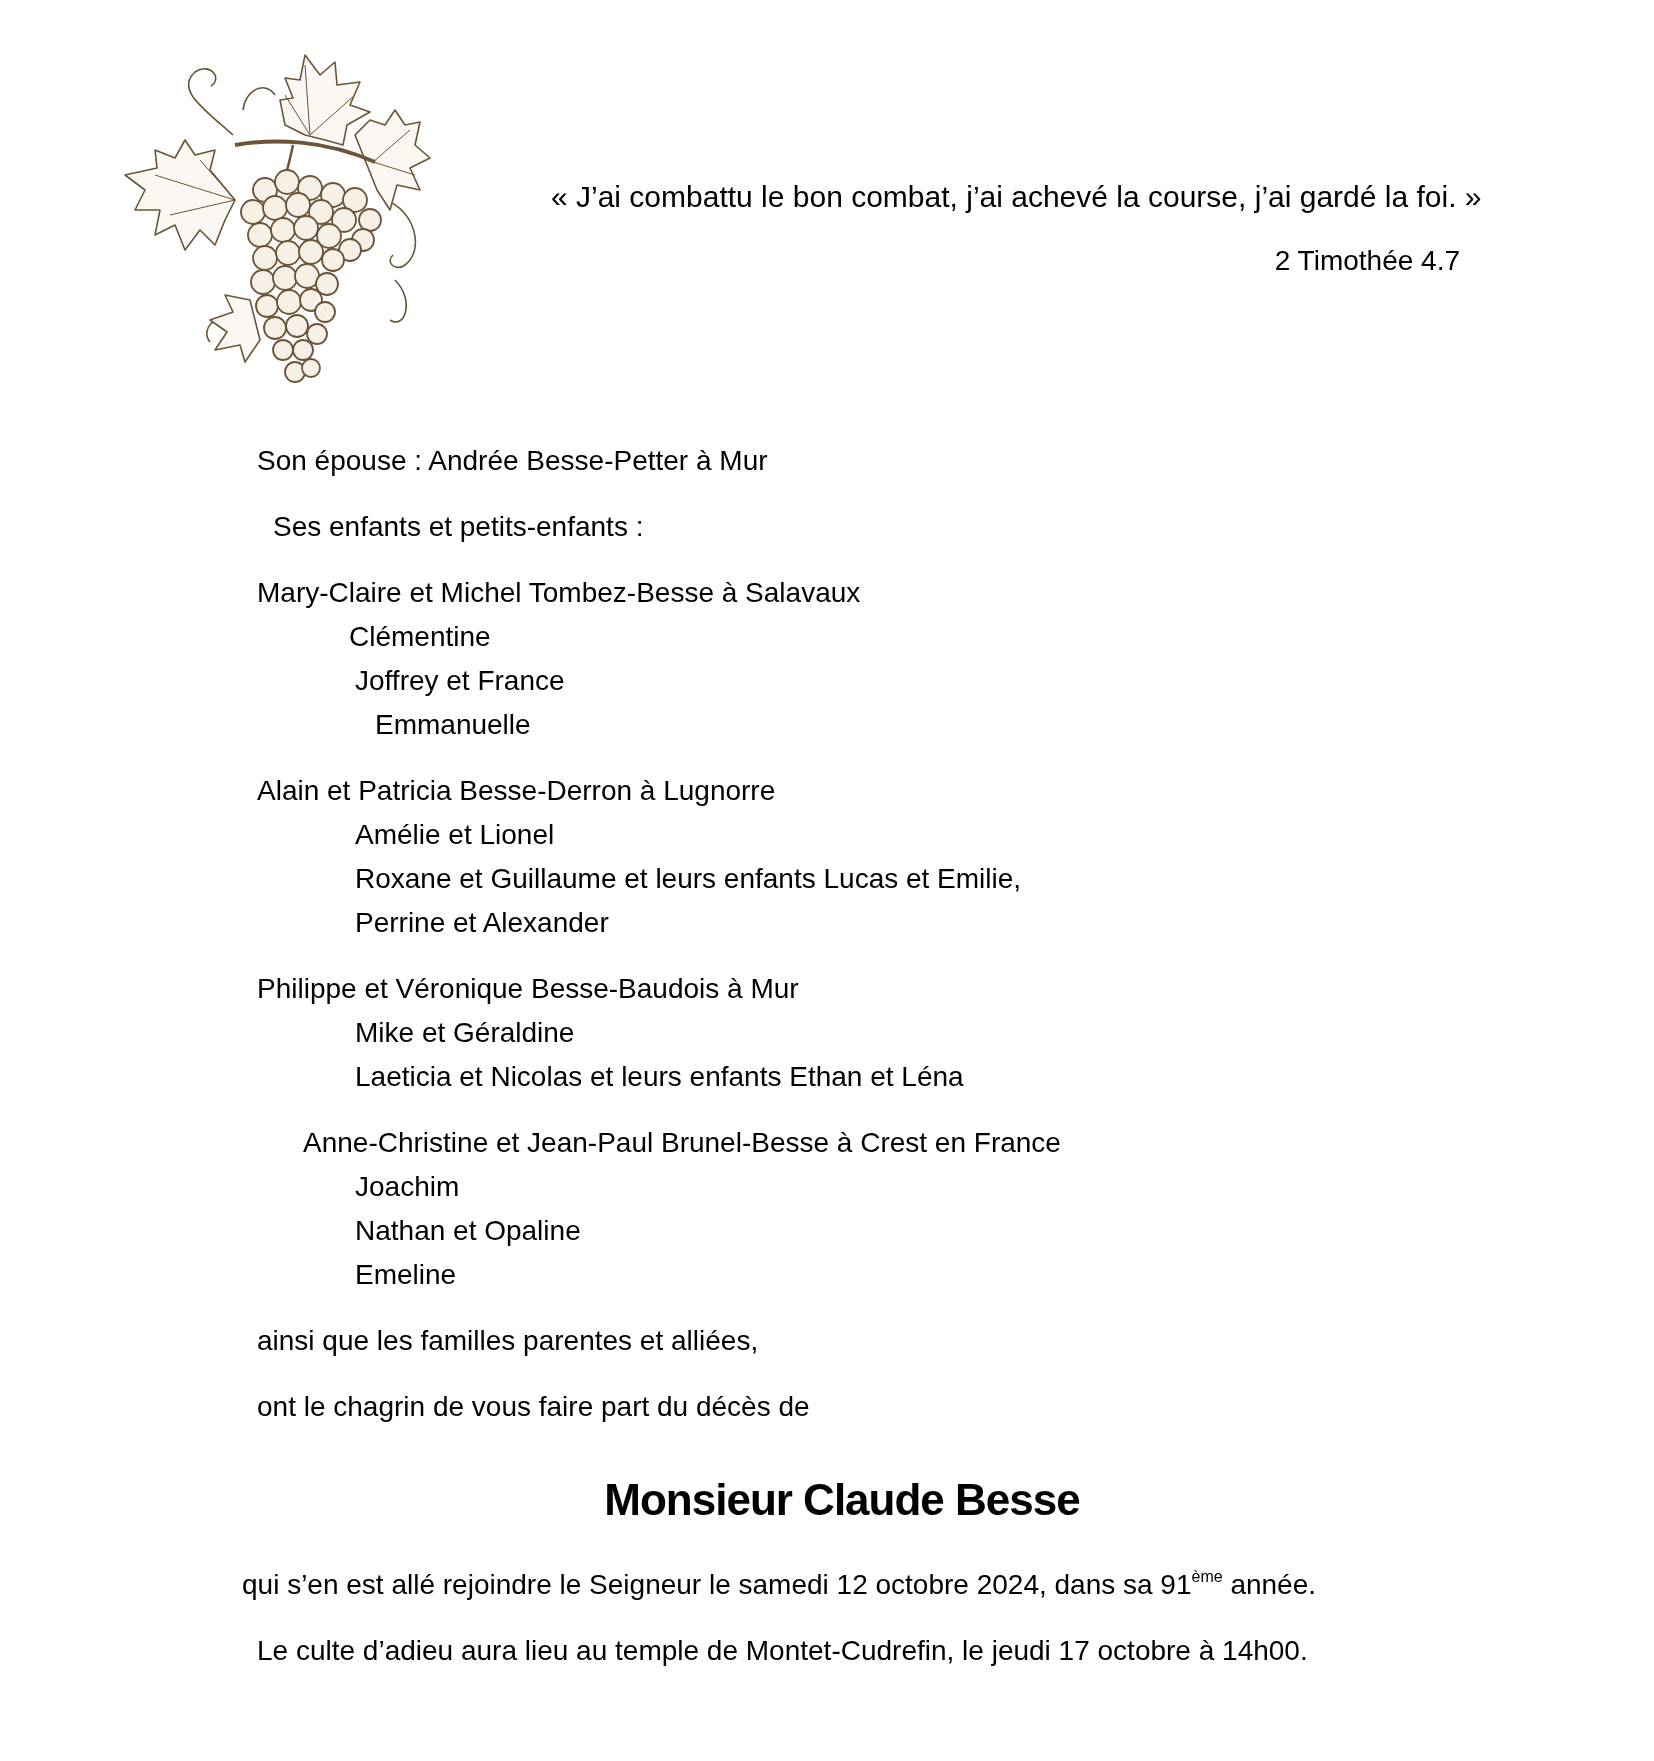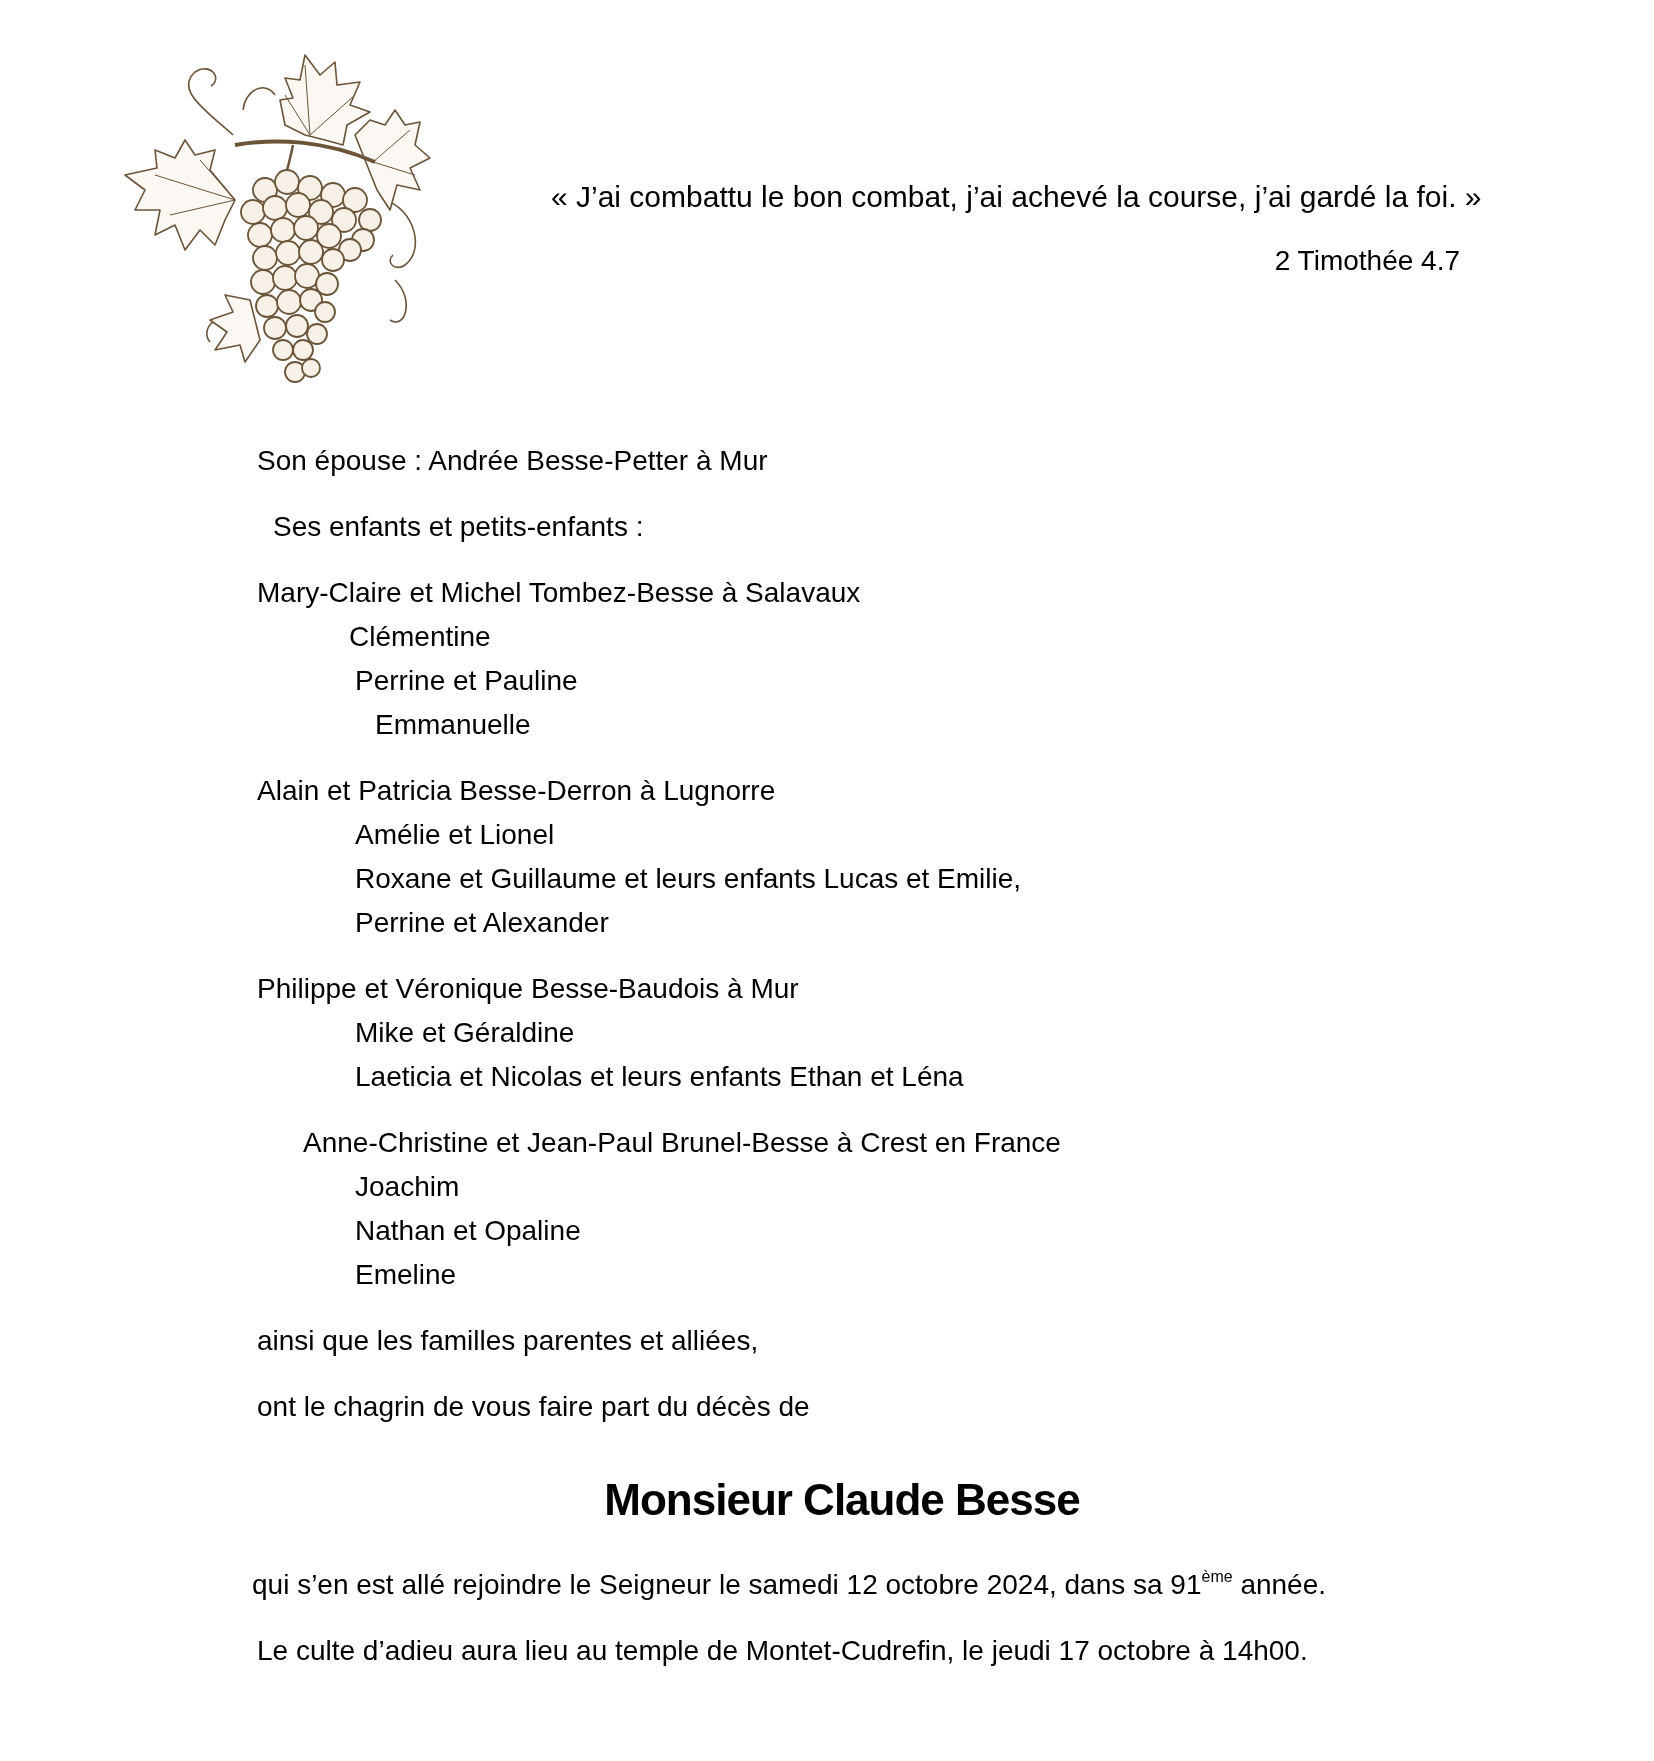--- a/index.html
+++ b/index.html
@@ -82,21 +82,21 @@
 </svg>
 
 <div class="quote">« J’ai combattu le bon combat, j’ai achevé la course, j’ai gardé la foi. »</div>
 <div class="ref">2 Timothée 4.7</div>
 
 <div class="line" style="left:257px; top:444px;">Son épouse : Andrée Besse-Petter à Mur</div>
 <div class="line" style="left:273px; top:510px;">Ses enfants et petits-enfants :</div>
 
 <div class="line" style="left:257px; top:576px;">Mary-Claire et Michel Tombez-Besse à Salavaux</div>
 <div class="line" style="left:349px; top:620px;">Clémentine</div>
-<div class="line" style="left:355px; top:664px;">Perrine et Pauline</div>
+<div class="line" style="left:355px; top:664px;">Joffrey et France</div>
 <div class="line" style="left:375px; top:708px;">Emmanuelle</div>
 
 <div class="line" style="left:257px; top:774px;">Alain et Patricia Besse-Derron à Lugnorre</div>
 <div class="line" style="left:355px; top:818px;">Amélie et Lionel</div>
 <div class="line" style="left:355px; top:862px;">Roxane et Guillaume et leurs enfants Lucas et Emilie,</div>
 <div class="line" style="left:355px; top:906px;">Perrine et Alexander</div>
 
 <div class="line" style="left:257px; top:972px;">Philippe et Véronique Besse-Baudois à Mur</div>
 <div class="line" style="left:355px; top:1016px;">Mike et Géraldine</div>
 <div class="line" style="left:355px; top:1060px;">Laeticia et Nicolas et leurs enfants Ethan et Léna</div>
@@ -104,16 +104,16 @@
 <div class="line" style="left:257px; top:1126px;margin-left:46px;">Anne-Christine et Jean-Paul Brunel-Besse à Crest en France</div>
 <div class="line" style="left:355px; top:1170px;">Joachim</div>
 <div class="line" style="left:355px; top:1214px;">Nathan et Opaline</div>
 <div class="line" style="left:355px; top:1258px;">Emeline</div>
 
 <div class="line" style="left:257px; top:1324px;">ainsi que les familles parentes et alliées,</div>
 <div class="line" style="left:257px; top:1390px;">ont le chagrin de vous faire part du décès de</div>
 
 <div class="title">Monsieur Claude Besse</div>
 
-<div class="line" style="left:252px; top:1568px;">
+<div class="line" style="left:242px; top:1568px;">
   <span>qui s’en est allé rejoindre le Seigneur le samedi 12 octobre 2024, dans sa 91</span><sup>ème</sup><span> année.</span>
 </div>
 <div class="line" style="left:257px; top:1634px;">Le culte d’adieu aura lieu au temple de Montet-Cudrefin, le jeudi 17 octobre à 14h00.</div>
 
 </body></html>

